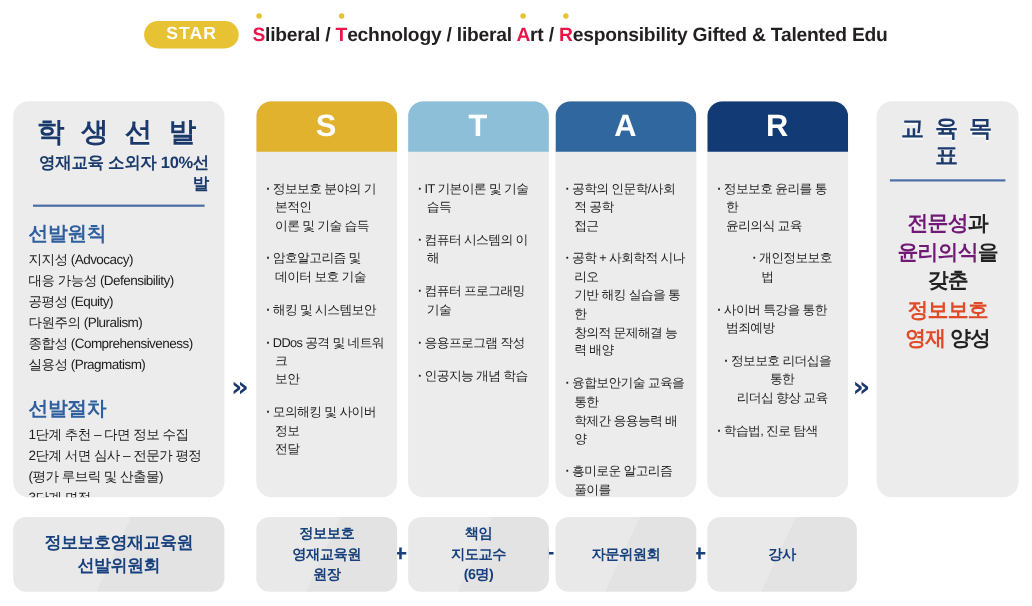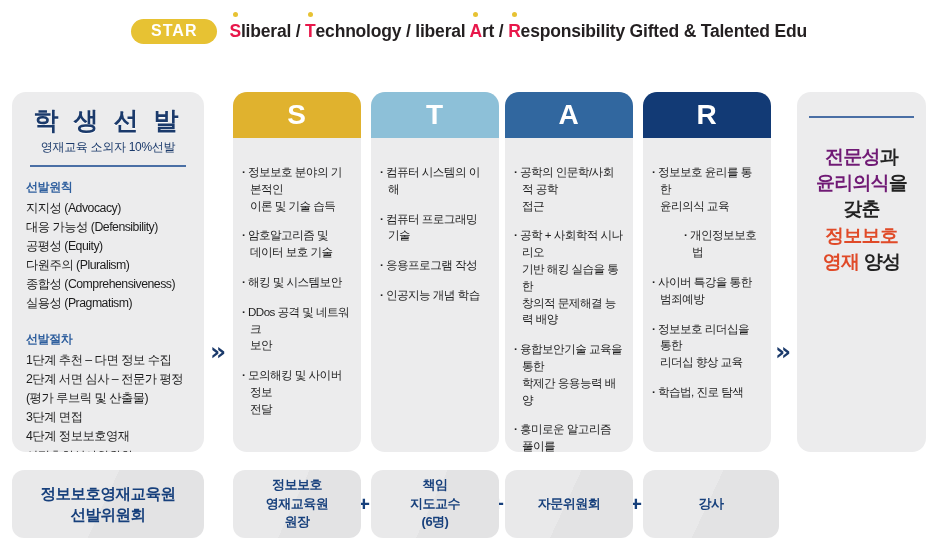--- a/index.html
+++ b/index.html
@@ -96,36 +96,36 @@
     text-align: center;
     font-size: 25px;
     font-weight: bold;
     color: #1b3a6b;
     letter-spacing: 4px;
     line-height: 1.12;
     text-shadow: 0 1px 0 rgba(255,255,255,0.8);
   }
   #panel-goal .side-title { font-size: 21px; letter-spacing: 2px; }
   .side-sub {
-    text-align: center;
-    font-size: 12px;
-    font-weight: normal;
+    text-align: right;
+    font-size: 15px;
+    font-weight: bold;
     color: #1b3a6b;
     margin-top: 5px;
     letter-spacing: -0.3px;
   }
   .side-rule {
     height: 2px;
     background: #4a6fa5;
     margin: 9px 4px 12px 4px;
   }
   #panel-goal .side-rule { margin: 10px 2px 26px 2px; }
 
   .sec-head {
-    font-size: 12px;
+    font-size: 18px;
     font-weight: bold;
     color: #2f5f9e;
     margin-bottom: 3px;
     letter-spacing: -0.4px;
   }
   .sec-line {
     font-size: 12.3px;
     color: #1d1d1d;
     line-height: 1.55;
     letter-spacing: -0.5px;
@@ -304,20 +304,21 @@
       <div class="bullet" style="white-space: pre-line;">DDos 공격 및 네트워크
 보안</div>
       <div class="bullet" style="white-space: pre-line;">모의해킹 및 사이버 정보
 전달</div>
     </div>
   </div>
 
   <div id="col-t" class="col">
     <div class="col-head" style="background: rgb(141, 192, 216);">T</div>
     <div class="col-body">
+      <div class="bullet" style="white-space: pre-line;">IT 기본이론 및 기술습득</div>
       <div class="bullet" style="white-space: pre-line;">컴퓨터 시스템의 이해</div>
       <div class="bullet" style="white-space: pre-line;">컴퓨터 프로그래밍 기술</div>
       <div class="bullet" style="white-space: pre-line;">응용프로그램 작성</div>
       <div class="bullet" style="white-space: pre-line;">인공지능 개념 학습</div>
     </div>
   </div>
 
   <div id="col-a" class="col">
     <div class="col-head" style="background: rgb(49, 103, 159);">A</div>
     <div class="col-body">
@@ -335,29 +336,30 @@
   </div>
 
   <div id="col-r" class="col">
     <div class="col-head" style="background: rgb(18, 58, 117);">R</div>
     <div class="col-body">
       <div class="bullet" style="white-space: pre-line;">정보보호 윤리를 통한
 윤리의식 교육</div>
       <div class="bullet" style="white-space: pre-line; margin-left: 32px;">개인정보보호법</div>
       <div class="bullet" style="white-space: pre-line;">사이버 특강을 통한
 범죄예방</div>
-      <div class="bullet" style="white-space: pre-line;">정보보호 리더십을 통한
+      <div class="bullet" style="white-space: pre-line; text-align: center;">정보보호 리더십을 통한
 리더십 향상 교육</div>
       <div class="bullet" style="white-space: pre-line;">학습법, 진로 탐색</div>
     </div>
   </div>
 
   <div id="chev-2" class="chev">»</div>
 
   <div id="panel-goal" class="panel">
+    <div class="side-title">교 육 목 표</div>
     <div class="side-rule"></div>
     <div id="goal-text"><span class="g-blue" style="white-space: pre-line;">전문성</span><span class="g-dark" style="white-space: pre-line;">과</span><span class="g-dark" style="white-space: pre-line;">
 </span><span class="g-blue" style="white-space: pre-line;">윤리의식</span><span class="g-dark" style="white-space: pre-line;">을</span><span class="g-dark" style="white-space: pre-line;">
 갖춘
 </span><span class="g-red" style="white-space: pre-line;">정보보호</span><span class="g-dark" style="white-space: pre-line;">
 </span><span class="g-red" style="white-space: pre-line;">영재</span><span class="g-dark" style="white-space: pre-line;"> 양성</span></div>
   </div>
 
 </div>
 

